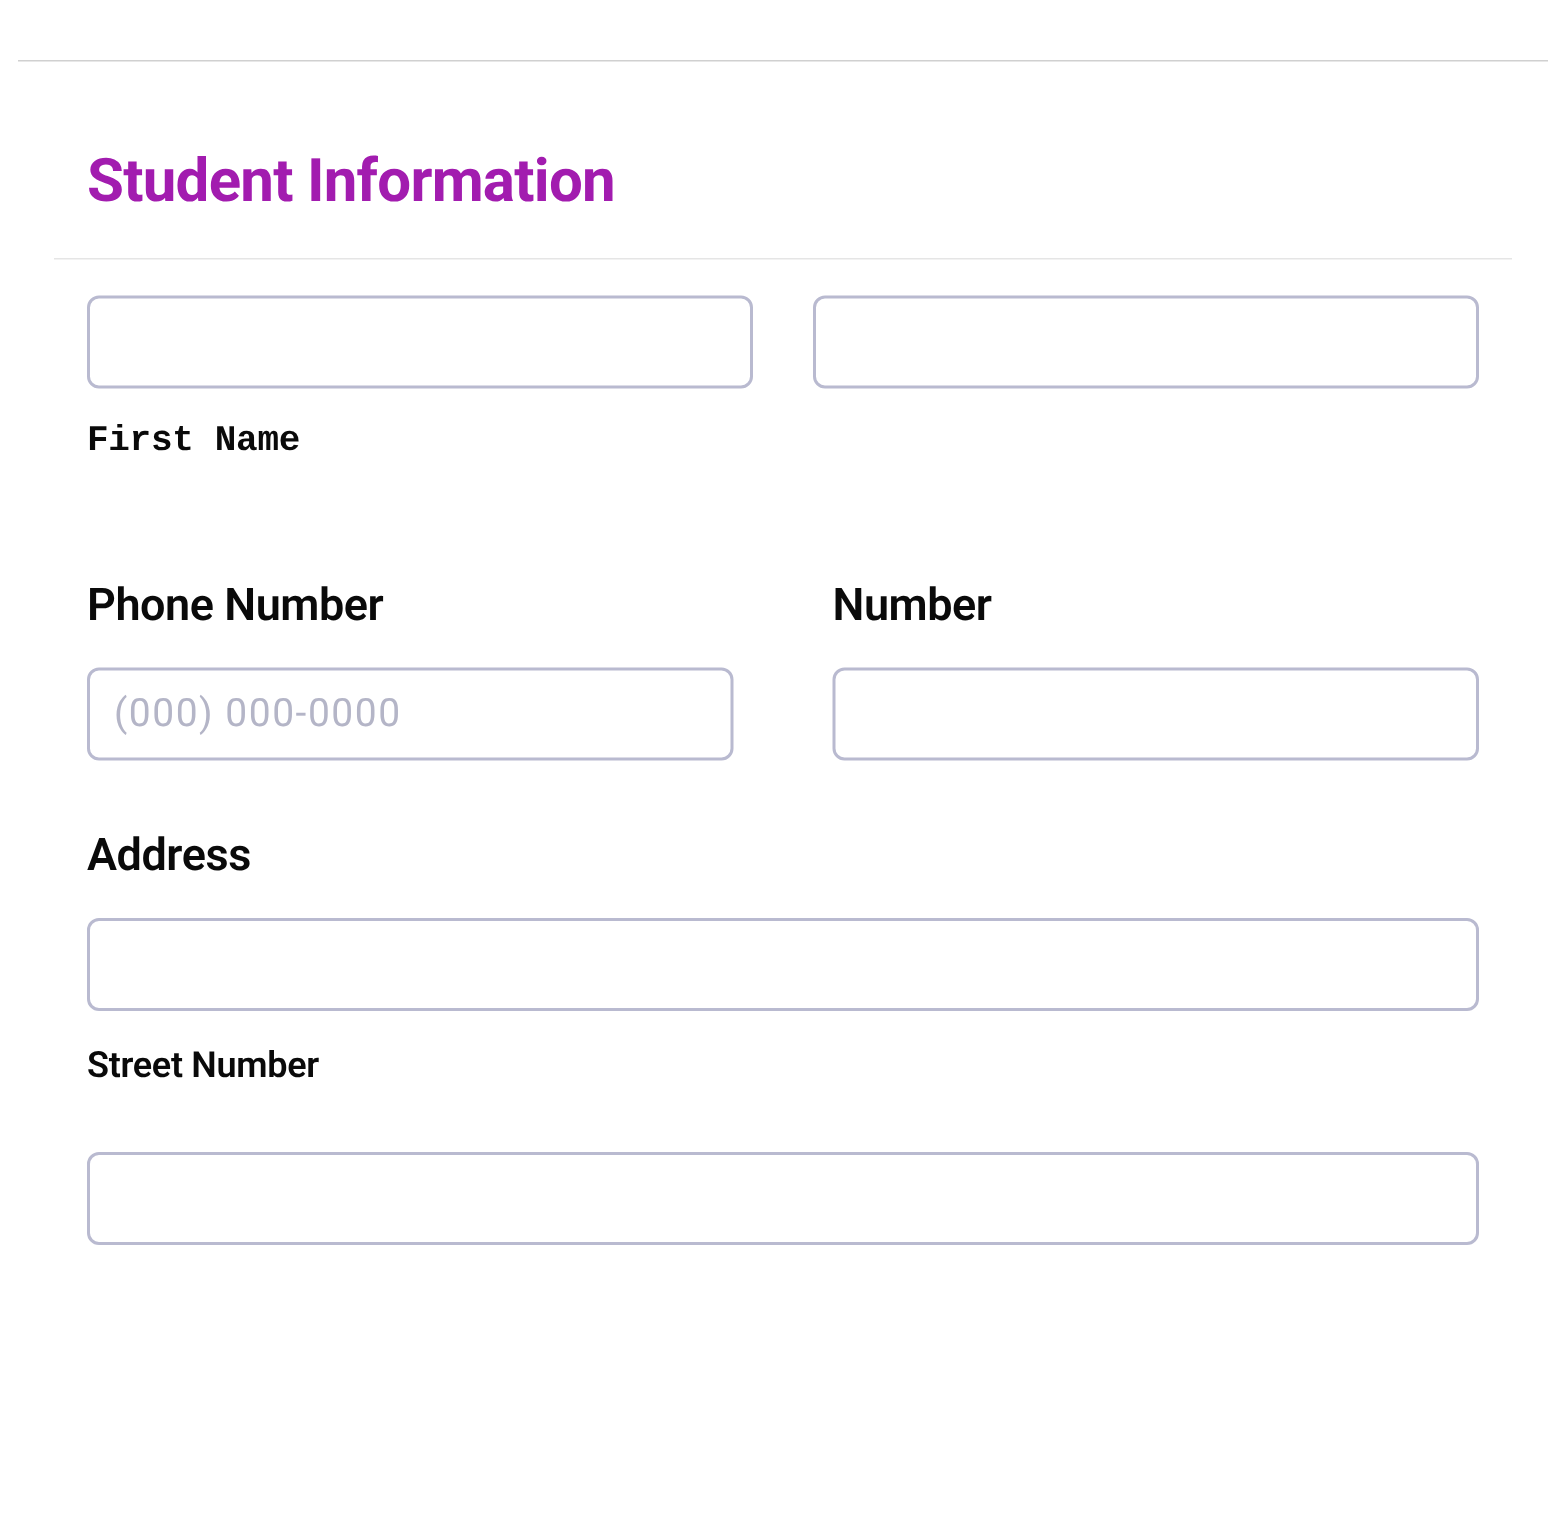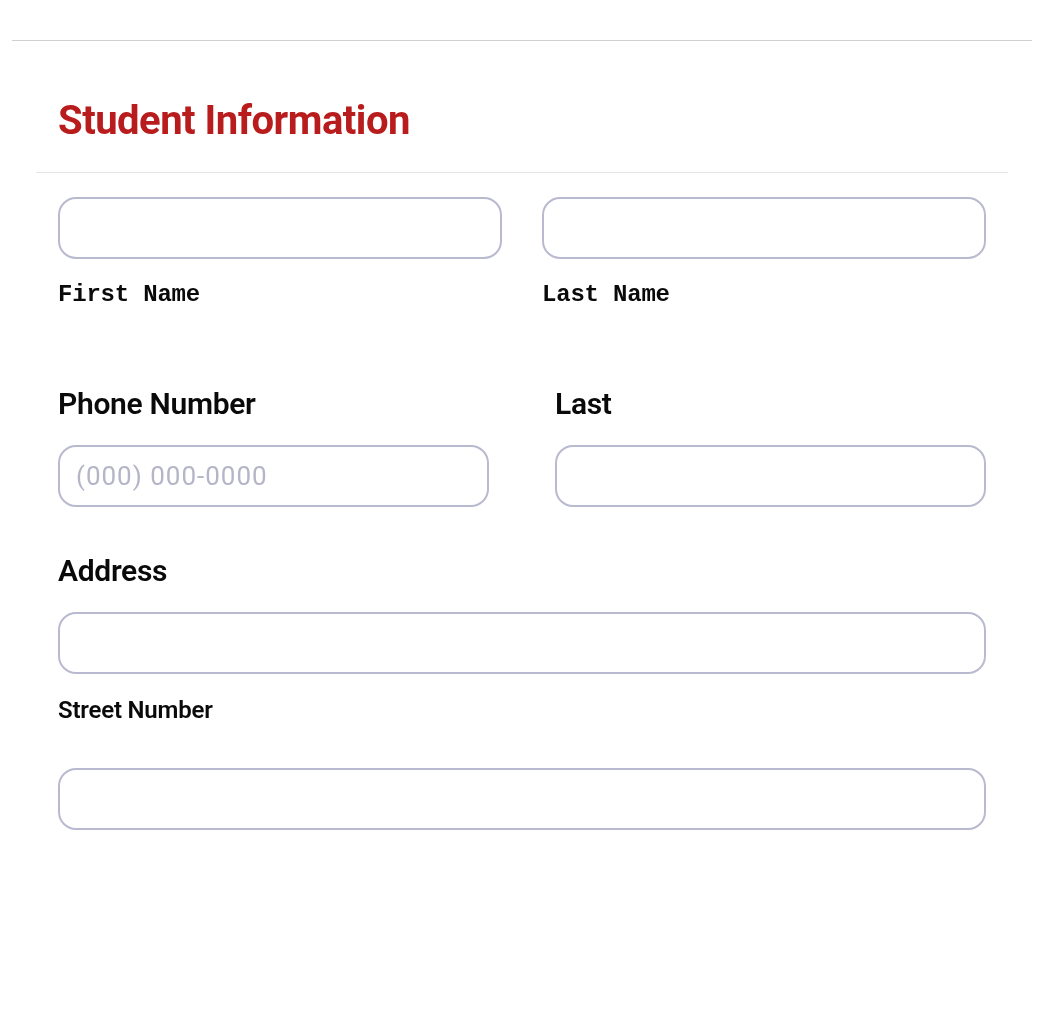--- a/index.html
+++ b/index.html
@@ -20,21 +20,21 @@
     margin: 40px 12px 0 12px;
   }
   .container {
     padding: 0 58px;
   }
   .page-title {
     font-size: 40px;
     font-weight: 700;
     margin-top: 56px;
     letter-spacing: -0.5px;
-    color: #b91c1c;
+    color: #a21caf;
   }
   .title-divider {
     height: 1px;
     background: #e5e5e5;
     margin: 28px -22px 0 -22px;
   }
   .section-label {
     font-size: 30px;
     font-weight: 600;
     letter-spacing: -0.3px;
@@ -49,21 +49,21 @@
     margin-top: 24px;
     font-family: Liberation Mono, monospace;
   }
   .col {
     flex: 1;
   }
   .field-input {
     width: 100%;
     height: 62px;
     border: 2px solid #b9bad0;
-    border-radius: 18px;
+    border-radius: 8px;
     padding: 0 16px;
     font-size: 26px;
     background: #ffffff;
     font-family: inherit;
   }
   .field-input::placeholder {
     color: #b4b5c7;
     letter-spacing: 1px;
   }
   .sublabel {
@@ -103,32 +103,31 @@
   <div class="title-divider"></div>
 
   <div class="name-section">
     <div class="row">
       <div class="col">
         <input type="text" class="field-input" value="" style="">
         <div class="sublabel">First Name</div>
       </div>
       <div class="col">
         <input type="text" class="field-input" value="" style="">
-        <div class="sublabel">Last Name</div>
       </div>
     </div>
   </div>
 
   <div class="contact-row">
     <div class="col">
       <div class="section-label">Phone Number</div>
       <input type="text" class="field-input" placeholder="(000) 000-0000" style="">
     </div>
     <div class="col">
-      <div class="section-label">Last</div>
+      <div class="section-label">Number</div>
       <input type="text" class="field-input" value="" style="">
     </div>
   </div>
 
   <div class="address-section">
     <div class="section-label">Address</div>
     <input type="text" class="field-input" value="" style="">
     <div class="sublabel">Street Number</div>
     <input type="text" class="field-input addr2-input" value="" style="">
     

